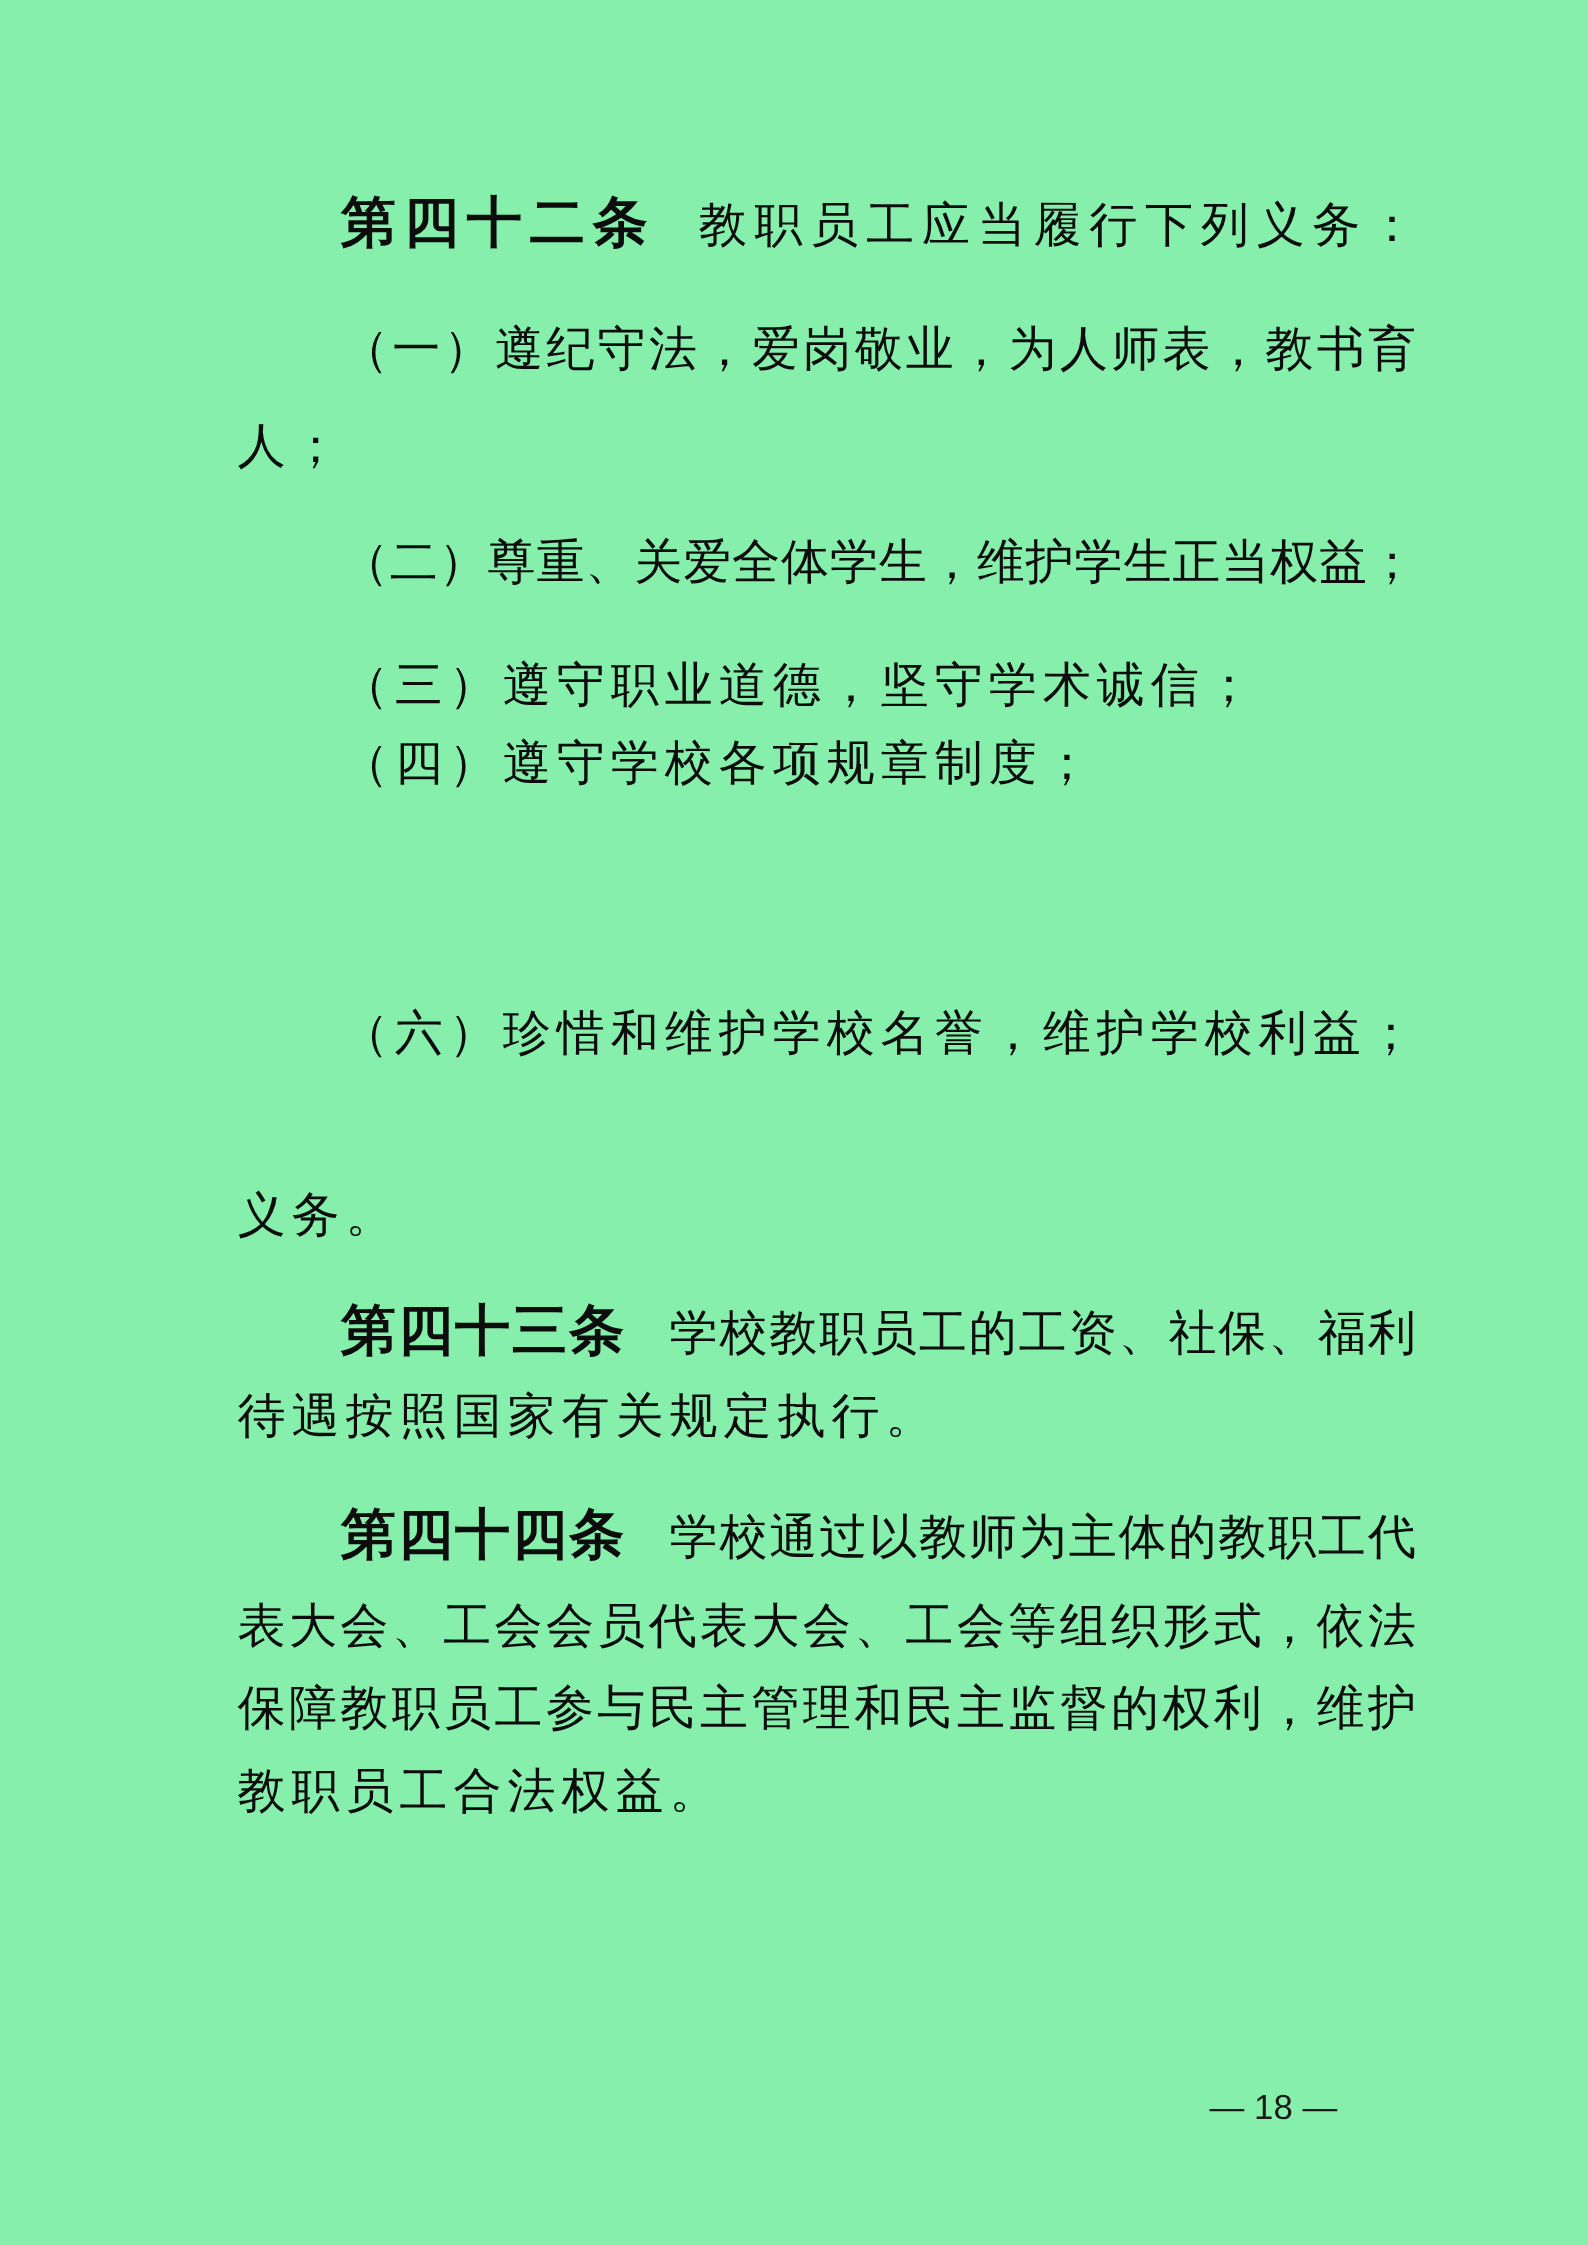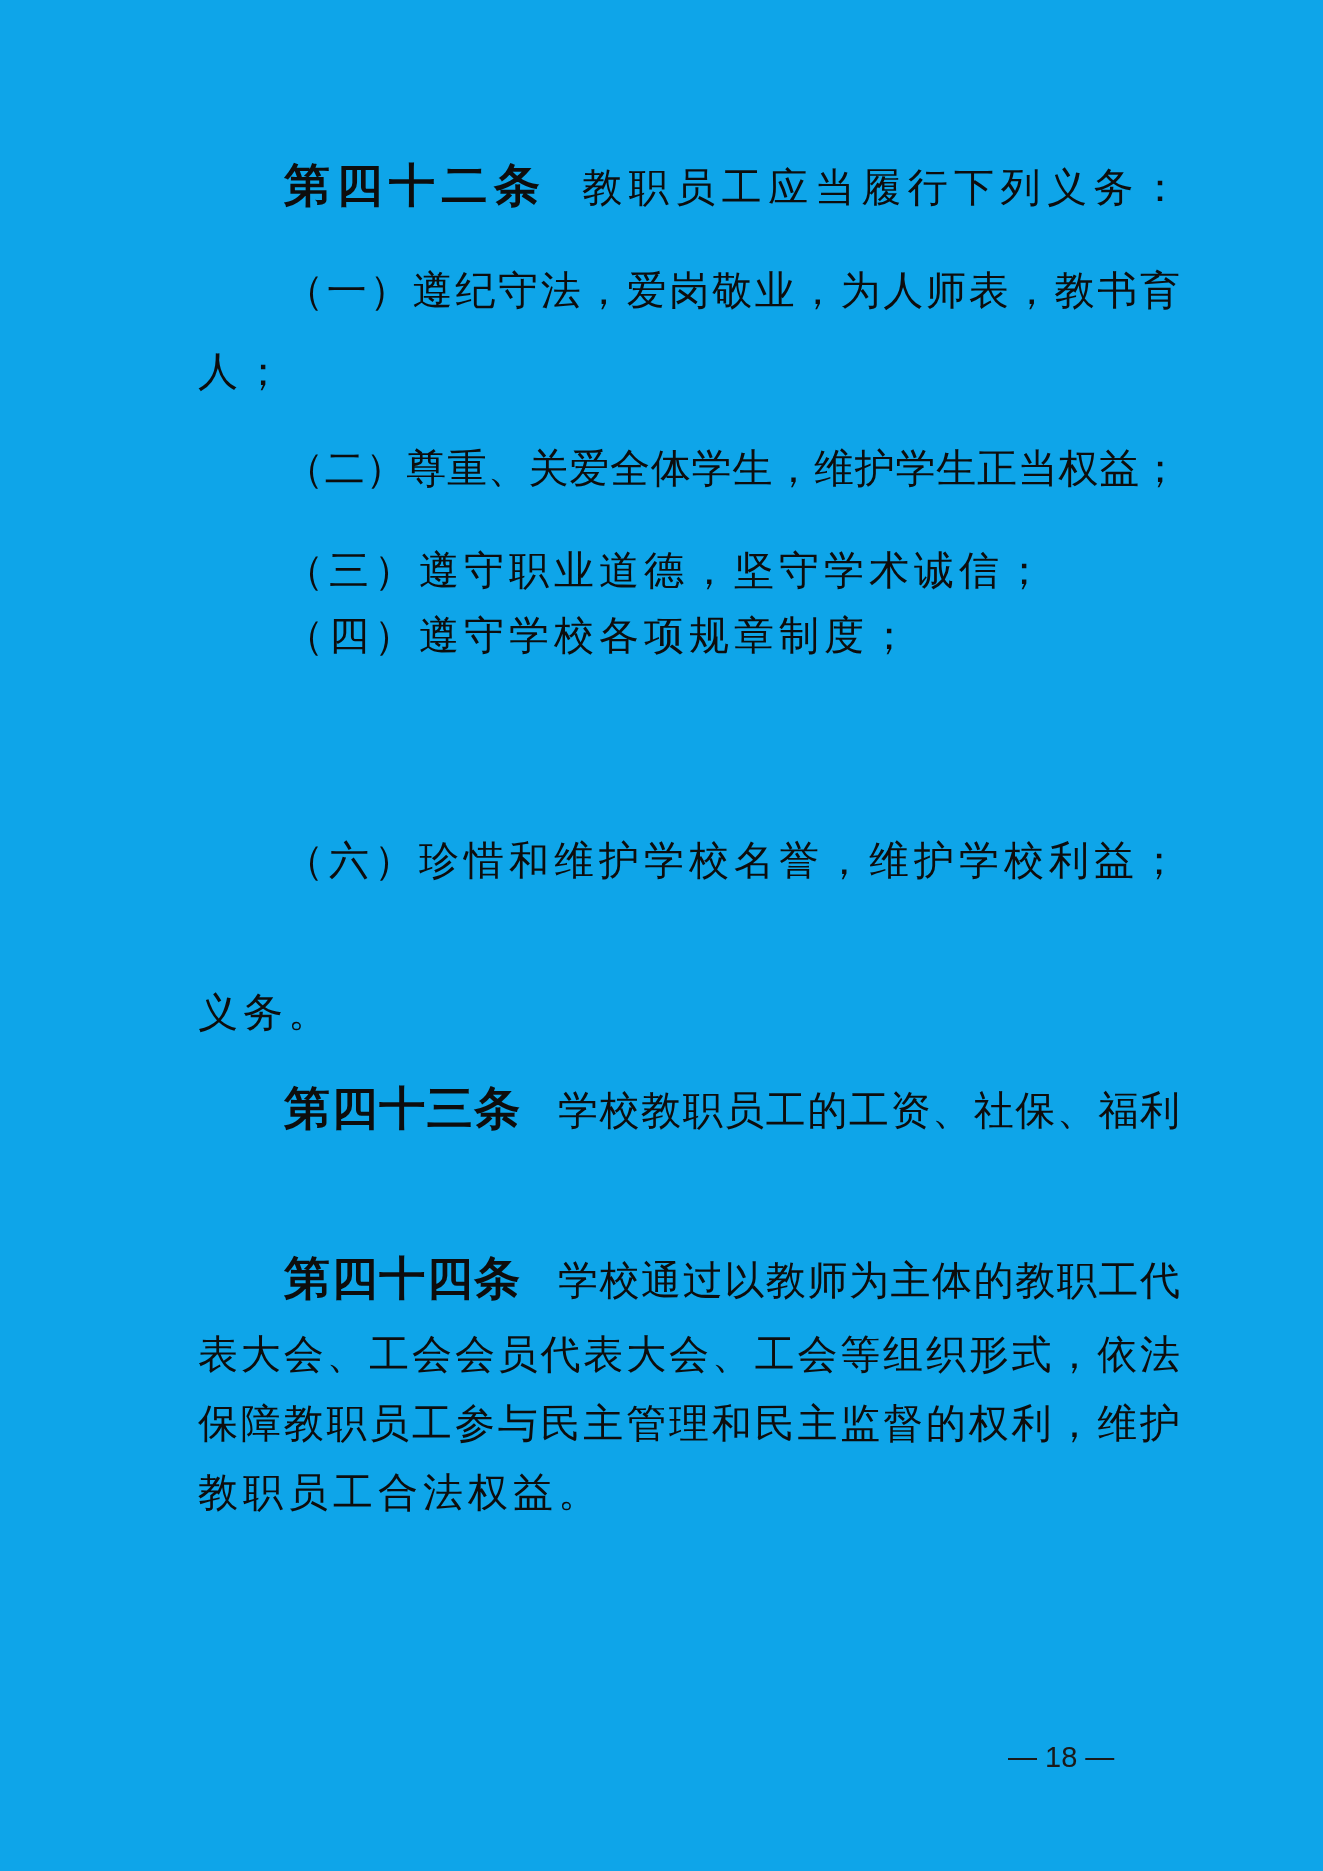--- a/index.html
+++ b/index.html
@@ -4,21 +4,21 @@
 <style>
   html, body {
     margin: 0;
     padding: 0;
     background: #ffffff;
   }
   .page {
     position: relative;
     width: 1323px;
     height: 1871px;
-    background: #0ea5e9;
+    background: #86efac;
     color: #0d0d0d;
     font-family: "Liberation Serif", serif;
     overflow: hidden;
   }
   .line {
     position: absolute;
     left: 198px;
     width: 982px;
     font-size: 40px;
     line-height: 62px;
@@ -69,20 +69,21 @@
   <div class="line loose" style="top:341px">人；</div>
   <div class="line just indent" style="top:438px">（二）尊重、关爱全体学生，维护学生正当权益；</div>
   <div class="line loose indent" style="top:540px">（三）遵守职业道德，坚守学术诚信；</div>
   <div class="line loose indent" style="top:605px">（四）遵守学校各项规章制度；</div>
   <div class="line loose indent" style="top:830px">（六）珍惜和维护学校名誉，维护学校利益；</div>
   <div class="line loose" style="top:982px">义务。</div>
 
   <div class="line just indent" style="top:1078px">
     <span class="article-no">第四十三条</span><span>学校教职员工的工资、社保、福利</span>
   </div>
+  <div class="line loose" style="top:1149px">待遇按照国家有关规定执行。</div>
 
   <div class="line just indent" style="top:1248px">
     <span class="article-no">第四十四条</span><span>学校通过以教师为主体的教职工代</span>
   </div>
   <div class="line just" style="top:1324px">表大会、工会会员代表大会、工会等组织形式，依法</div>
   <div class="line just" style="top:1393px">保障教职员工参与民主管理和民主监督的权利，维护</div>
   <div class="line loose" style="top:1462px">教职员工合法权益。</div>
 
   <div class="footer-page-number">— 18 —</div>
 

